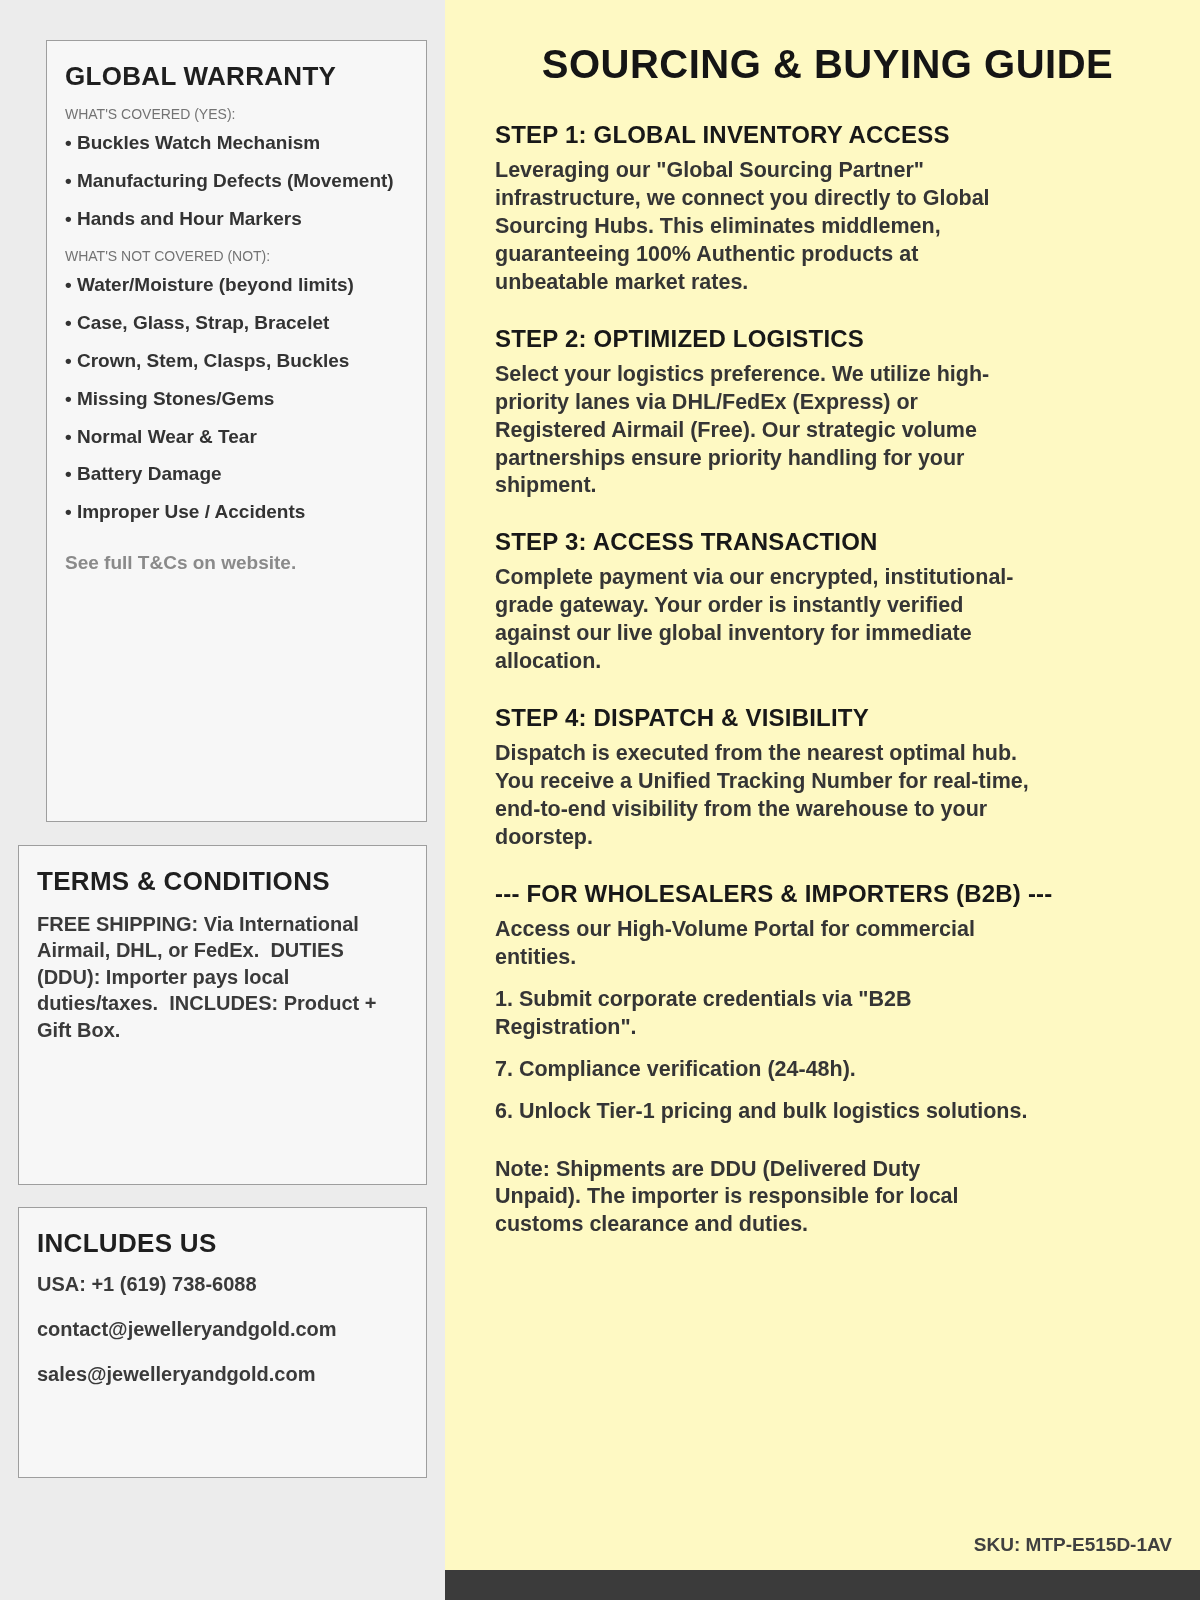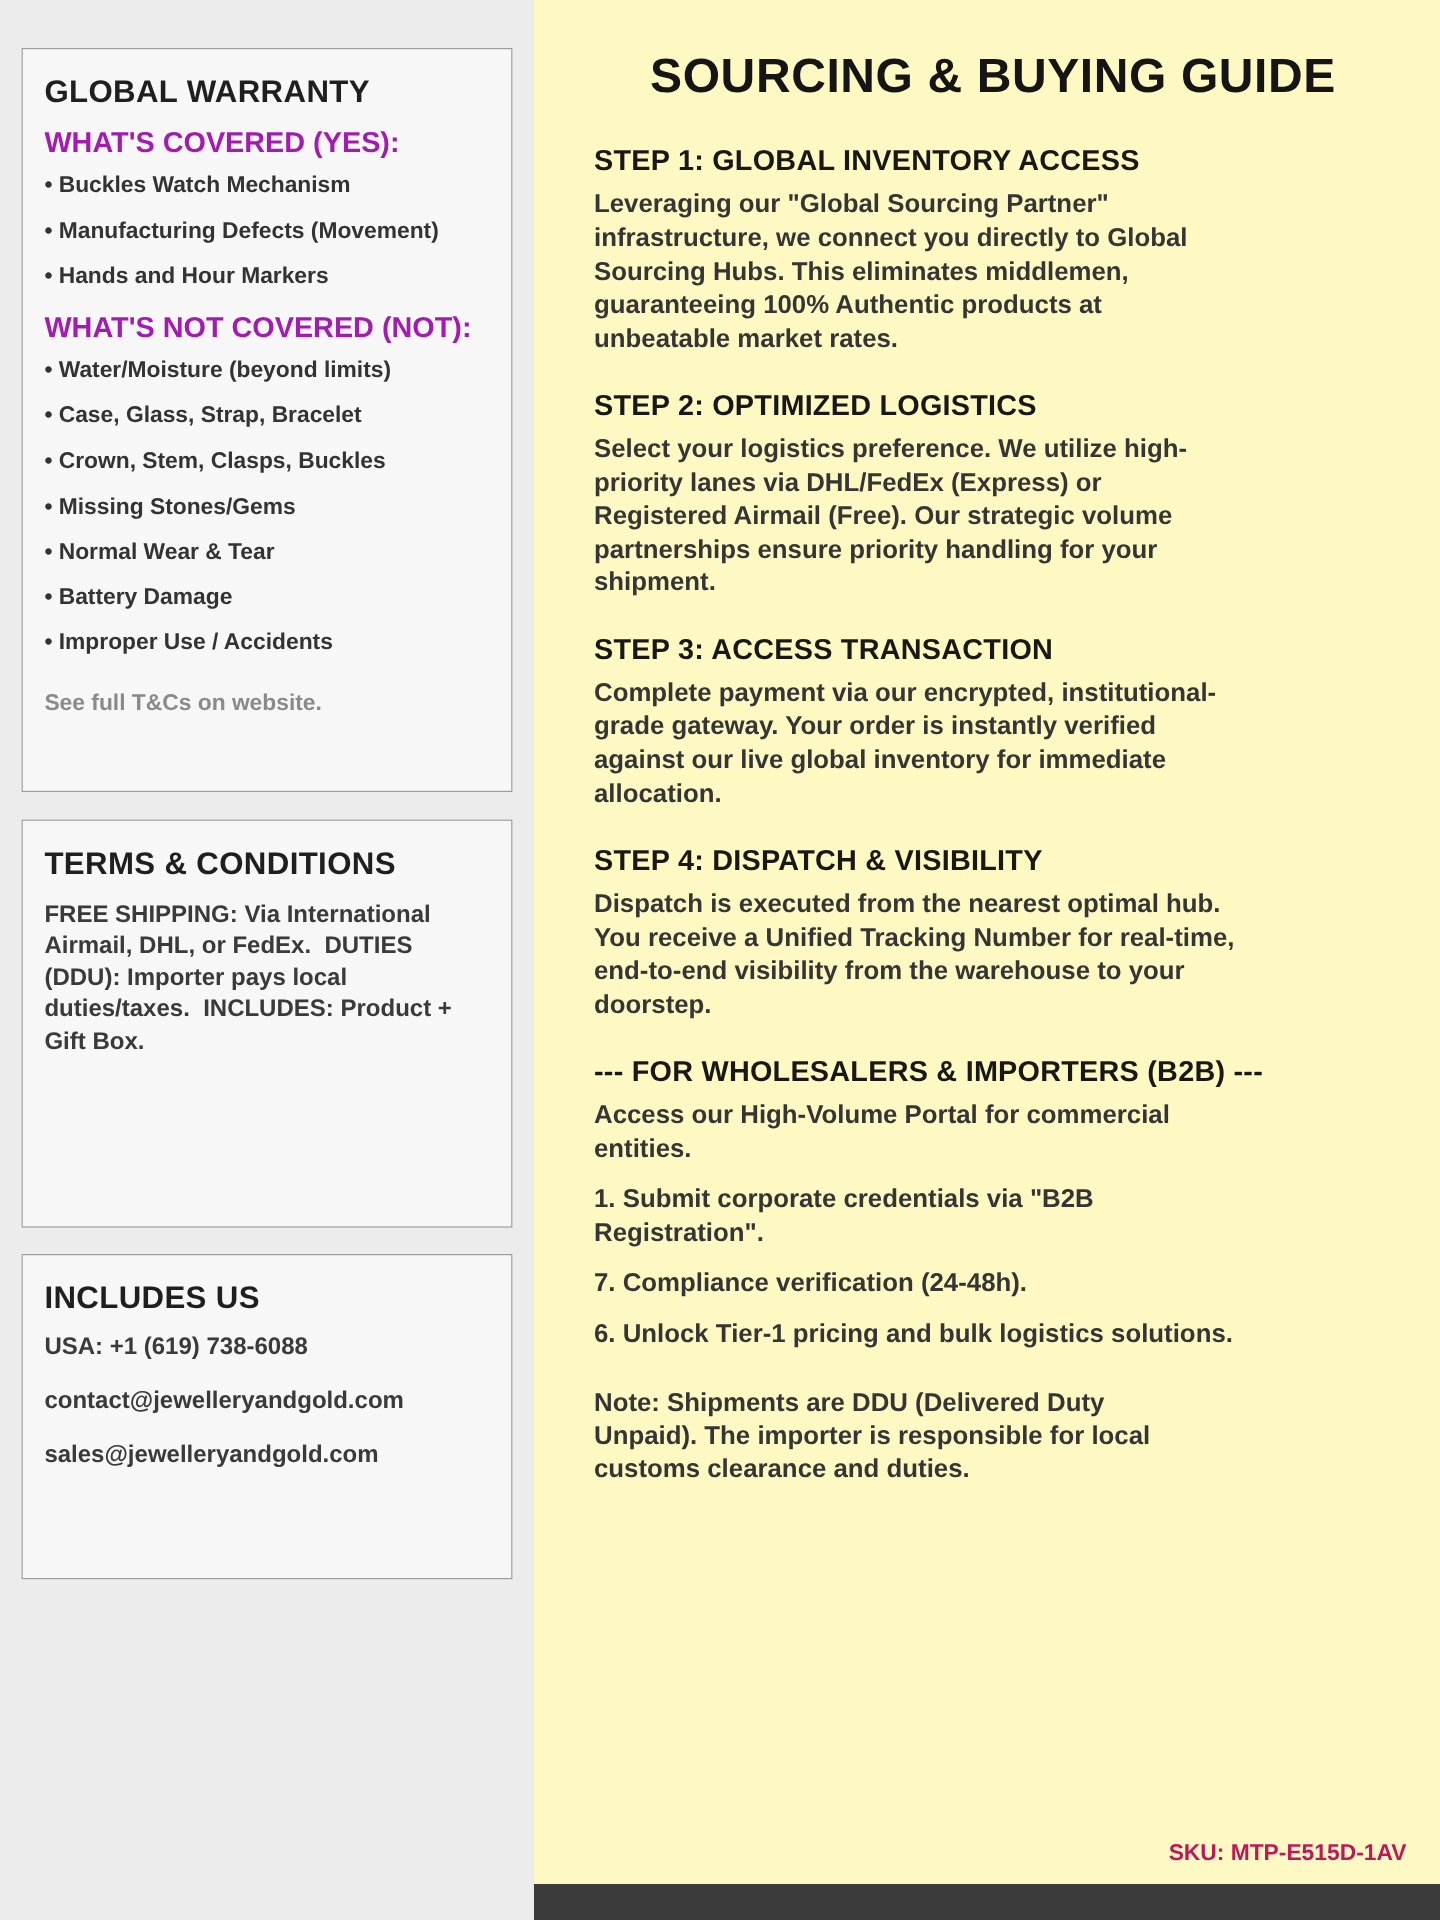--- a/index.html
+++ b/index.html
@@ -25,36 +25,36 @@
     background: #ececec;
     box-sizing: border-box;
     padding: 40px 18px 0 18px;
   }
   .box {
     background: #f7f7f7;
     border: 1px solid #9e9e9e;
     box-sizing: border-box;
     padding: 20px 18px;
   }
-  .box-warranty { height: 620px; }
+  .box-warranty { height: 782px; margin-left: 28px; }
   .box-terms    { height: 340px; margin-top: 23px; }
   .box-contact  { height: 271px; margin-top: 22px; }
 
   .box h2 {
     margin: 0 0 14px 0;
     font-size: 26px;
     font-weight: 800;
     color: #1f1f1f;
     letter-spacing: 0.3px;
   }
   .box h3 {
     margin: 14px 0 10px 0;
-    font-size: 24px;
-    font-weight: 700;
-    color: #a21caf;
+    font-size: 14px;
+    font-weight: 400;
+    color: #737373;
   }
   .box ul {
     list-style: none;
     margin: 0 0 18px 0;
     padding: 0;
   }
   .box li {
     font-size: 19px;
     font-weight: 600;
     color: #333333;
@@ -121,21 +121,21 @@
   .b2b p.b2b-intro { margin-top: 2px; }
   .note { margin-top: 30px; max-width: 500px; }
 
   
   .sku {
     position: absolute;
     right: 28px;
     bottom: 44px;
     font-size: 19px;
     font-weight: 700;
-    color: #be185d;
+    color: #404040;
   }
   .bottom-bar {
     position: absolute;
     left: 445px;
     right: 0;
     bottom: 0;
     height: 30px;
     background: #3b3b3b;
   }
 </style>

